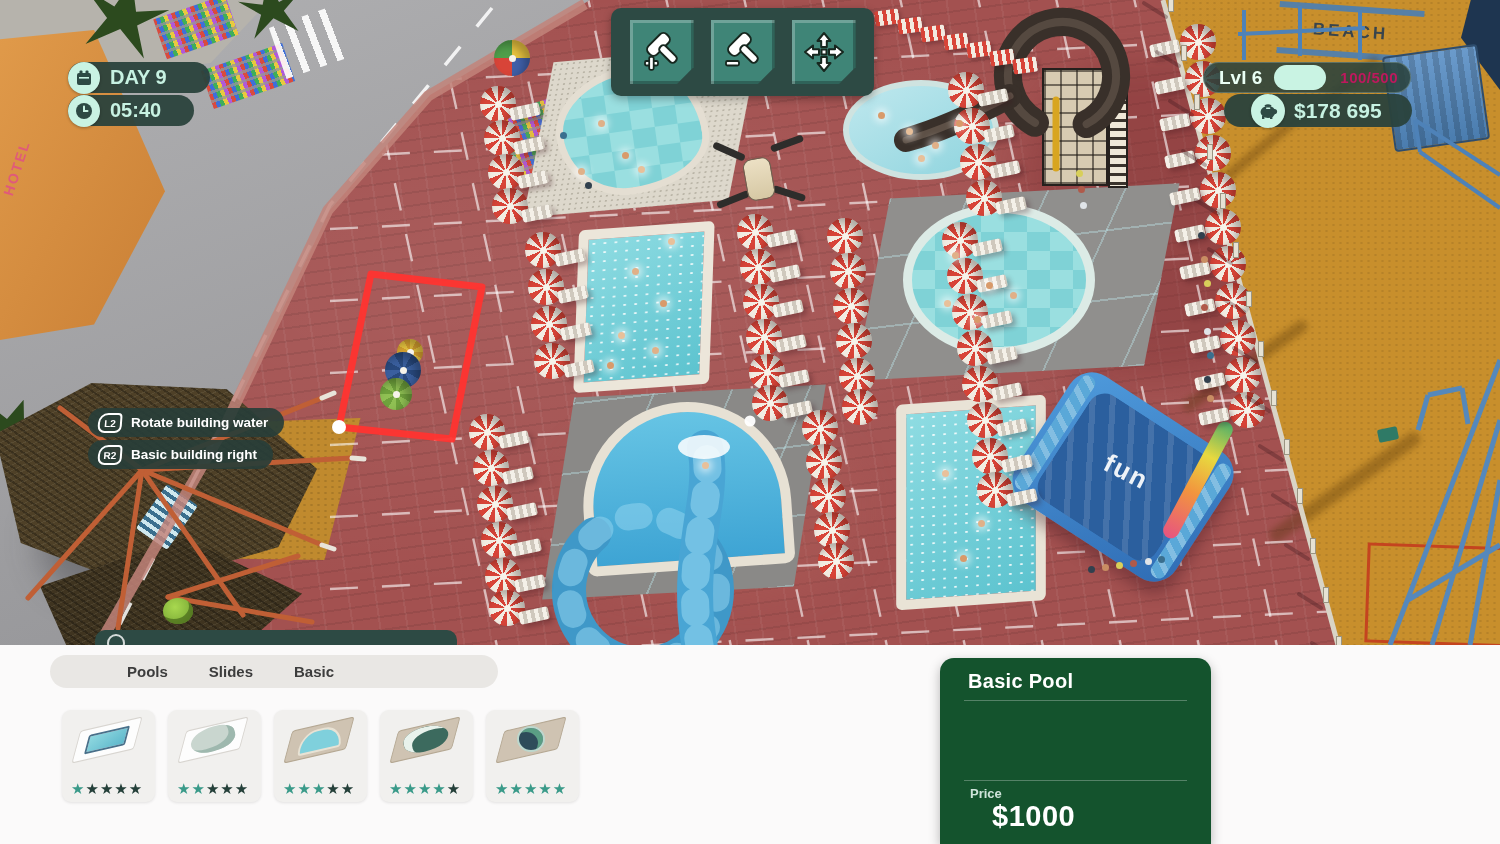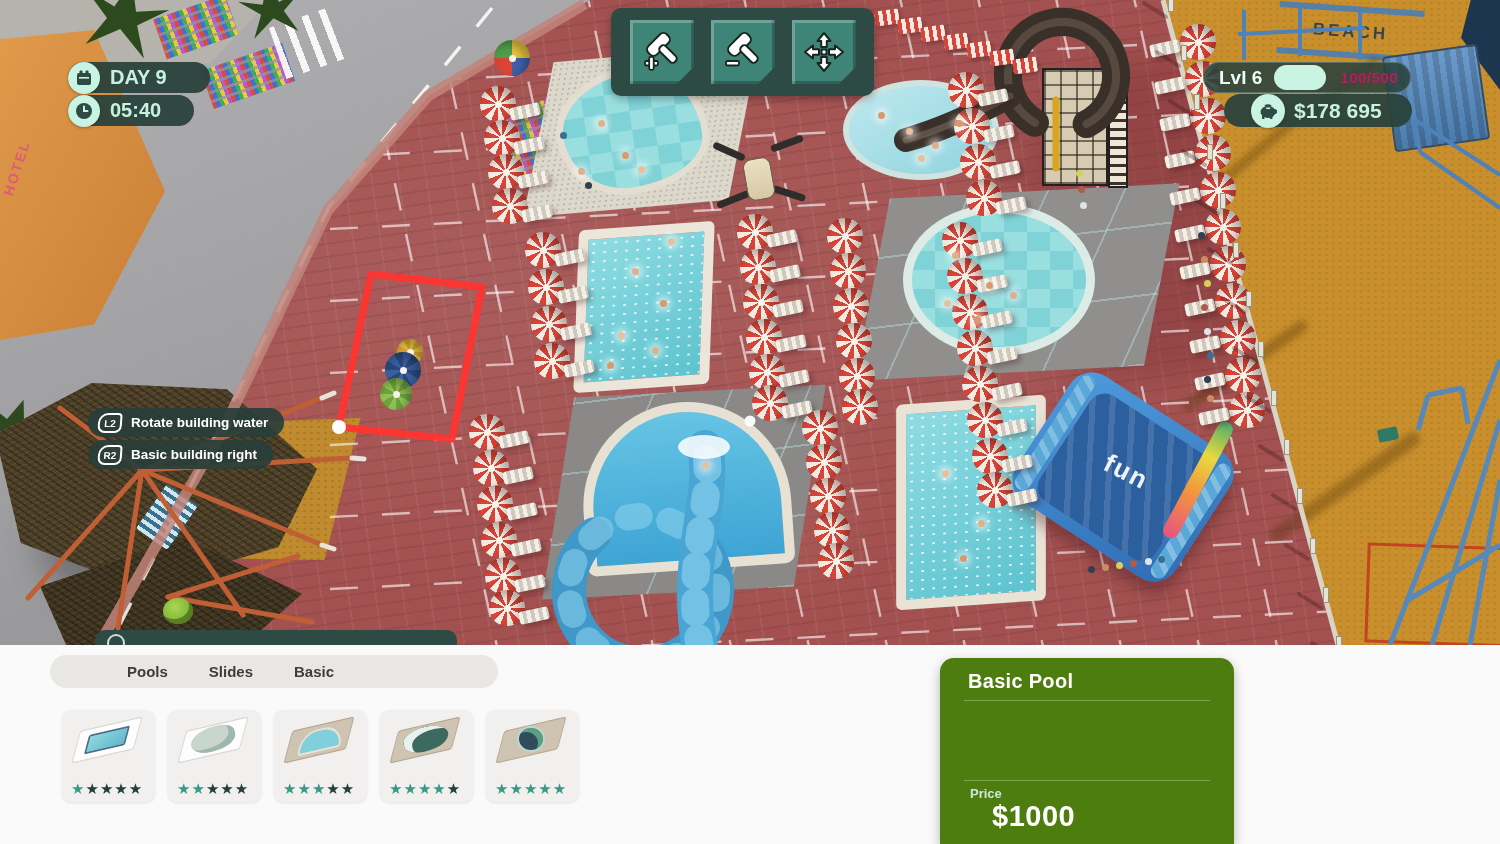--- a/index.html
+++ b/index.html
@@ -167,21 +167,21 @@
   .stars{position:absolute;left:9px;bottom:6px;display:flex;gap:1px;font-size:15px;line-height:1;}
   .star{color:#25403a;}
   .star.on{color:#3a9a89;}
   .thumb{position:absolute;left:0;top:0;width:93px;height:60px;}
   .mat{position:absolute;left:13px;top:15px;width:64px;height:30px;transform:rotate(-13deg) skewX(-28deg);border-radius:3px;}
   .mat.white{background:#fdfdfd;border:1px solid #d8d5d0;}
   .mat.tan{background:#cfc3b2;border:1px solid #b5a893;}
   .pooli{position:absolute;}
 
   
-  .panel{position:absolute;left:940px;top:658px;width:294px;height:186px;background:#4d7c0f;
+  .panel{position:absolute;left:940px;top:658px;width:271px;height:186px;background:#14532d;
     border-radius:14px 14px 0 0;z-index:35;box-shadow:0 4px 12px rgba(0,0,0,.28);color:#fff;}
   .panel .title{position:absolute;left:28px;top:12px;font-size:20px;font-weight:bold;letter-spacing:.3px;}
   .panel .hr{position:absolute;left:24px;right:24px;height:1px;background:rgba(255,255,255,.28);}
   .panel .desc{position:absolute;left:18px;right:18px;top:49px;text-align:center;font-size:15.5px;
     font-weight:600;color:#e9f6f0;line-height:21px;}
   .panel .price-label{position:absolute;left:30px;top:128px;font-size:13px;font-weight:bold;color:#cfe4da;}
   .panel .price{position:absolute;left:52px;top:142px;font-size:29px;font-weight:bold;letter-spacing:.5px;}
 
   svg.fx, svg.gridsvg{position:absolute;left:0;top:0;pointer-events:none;}
 </style>

